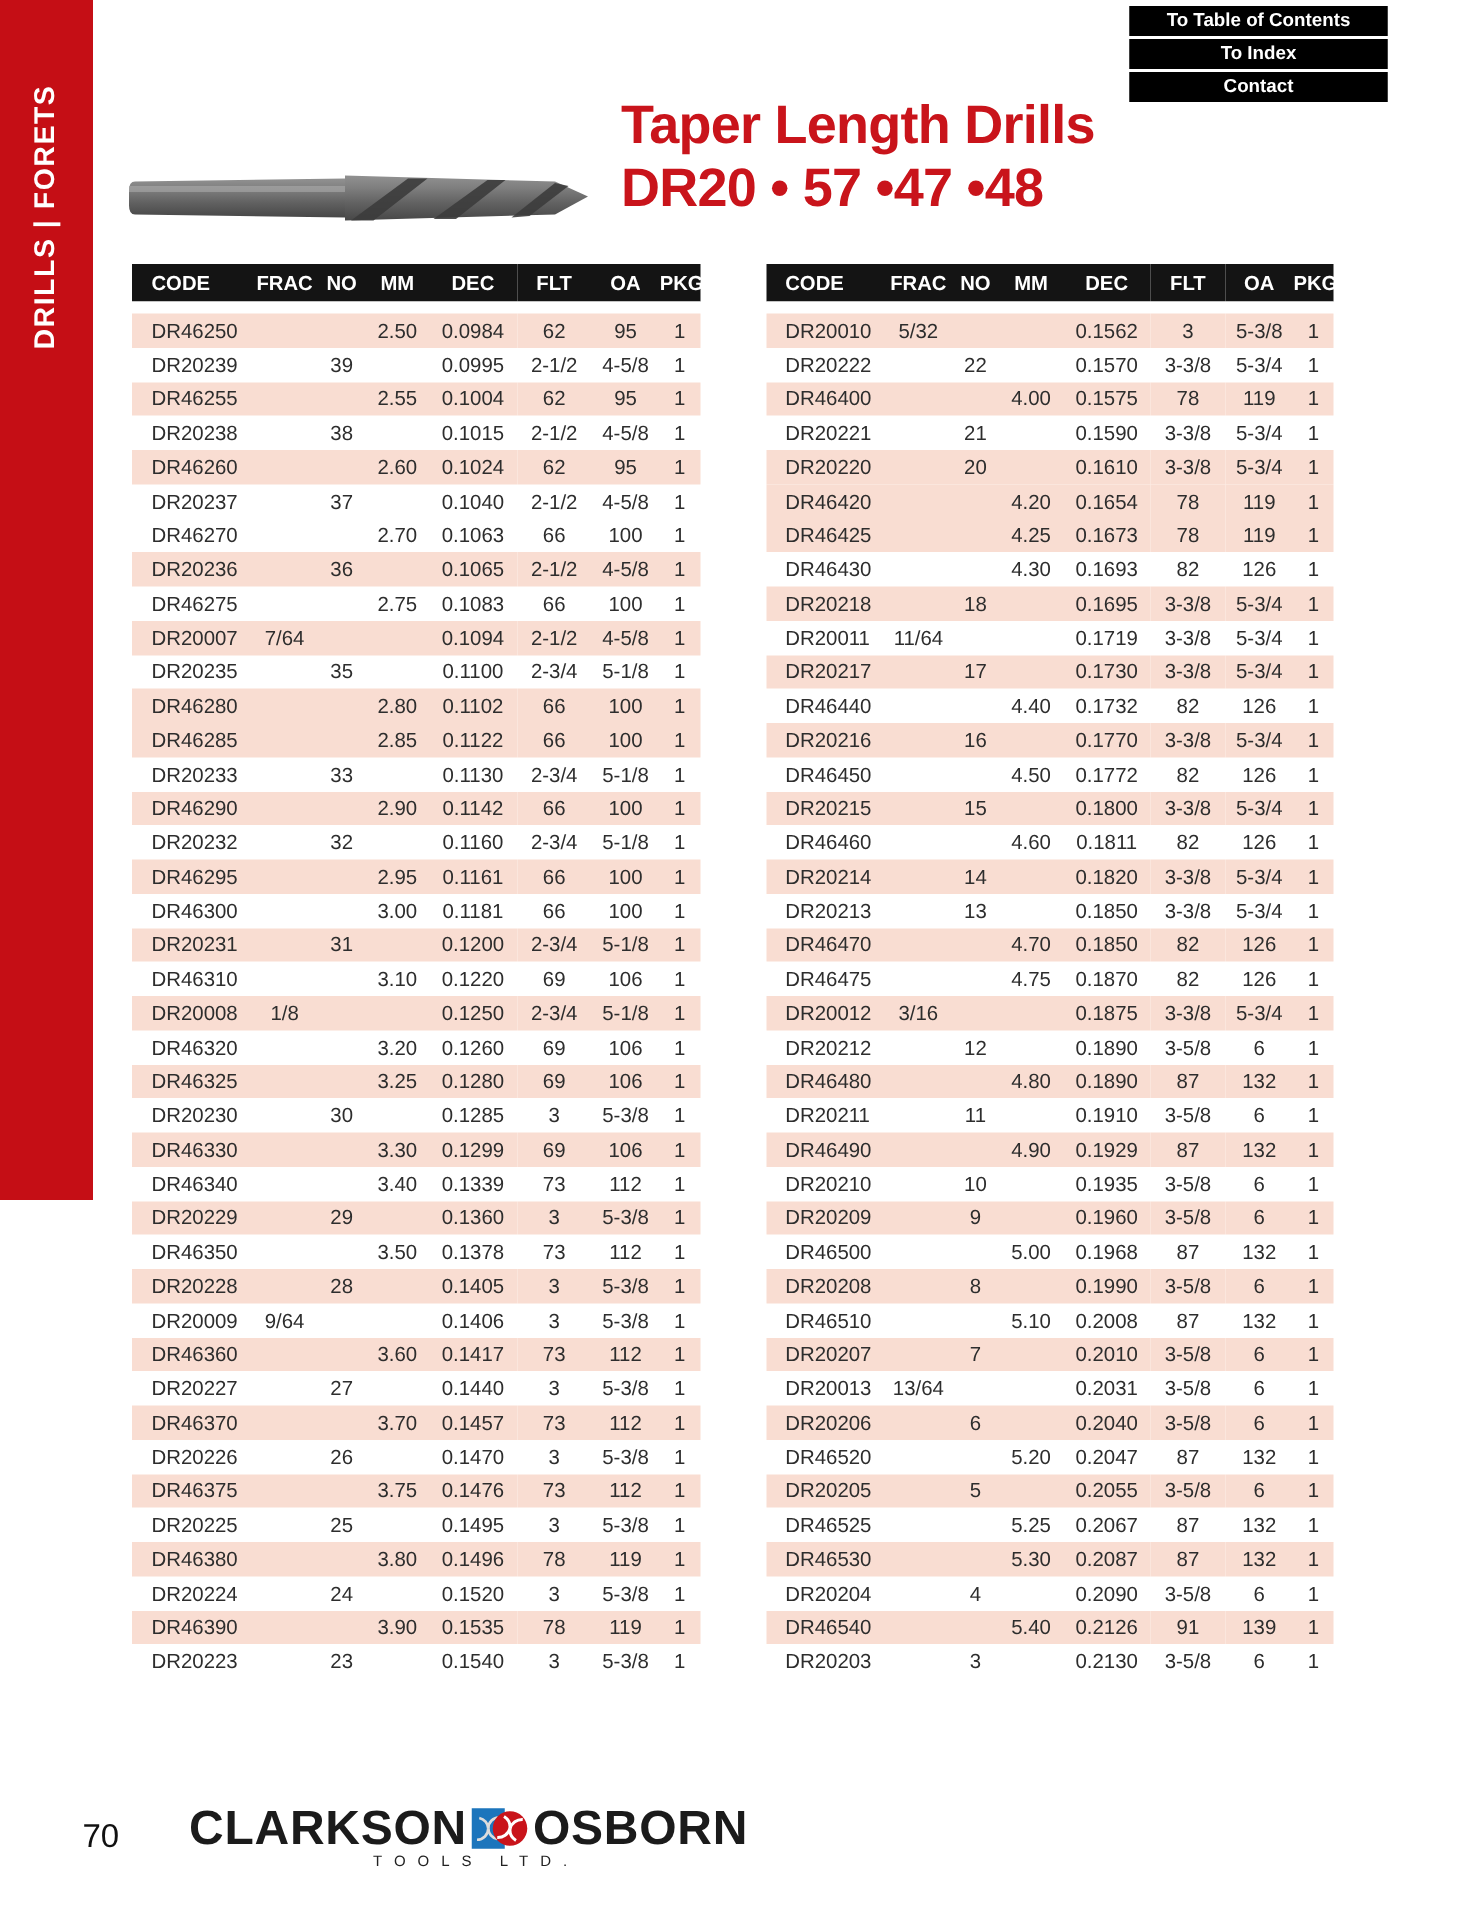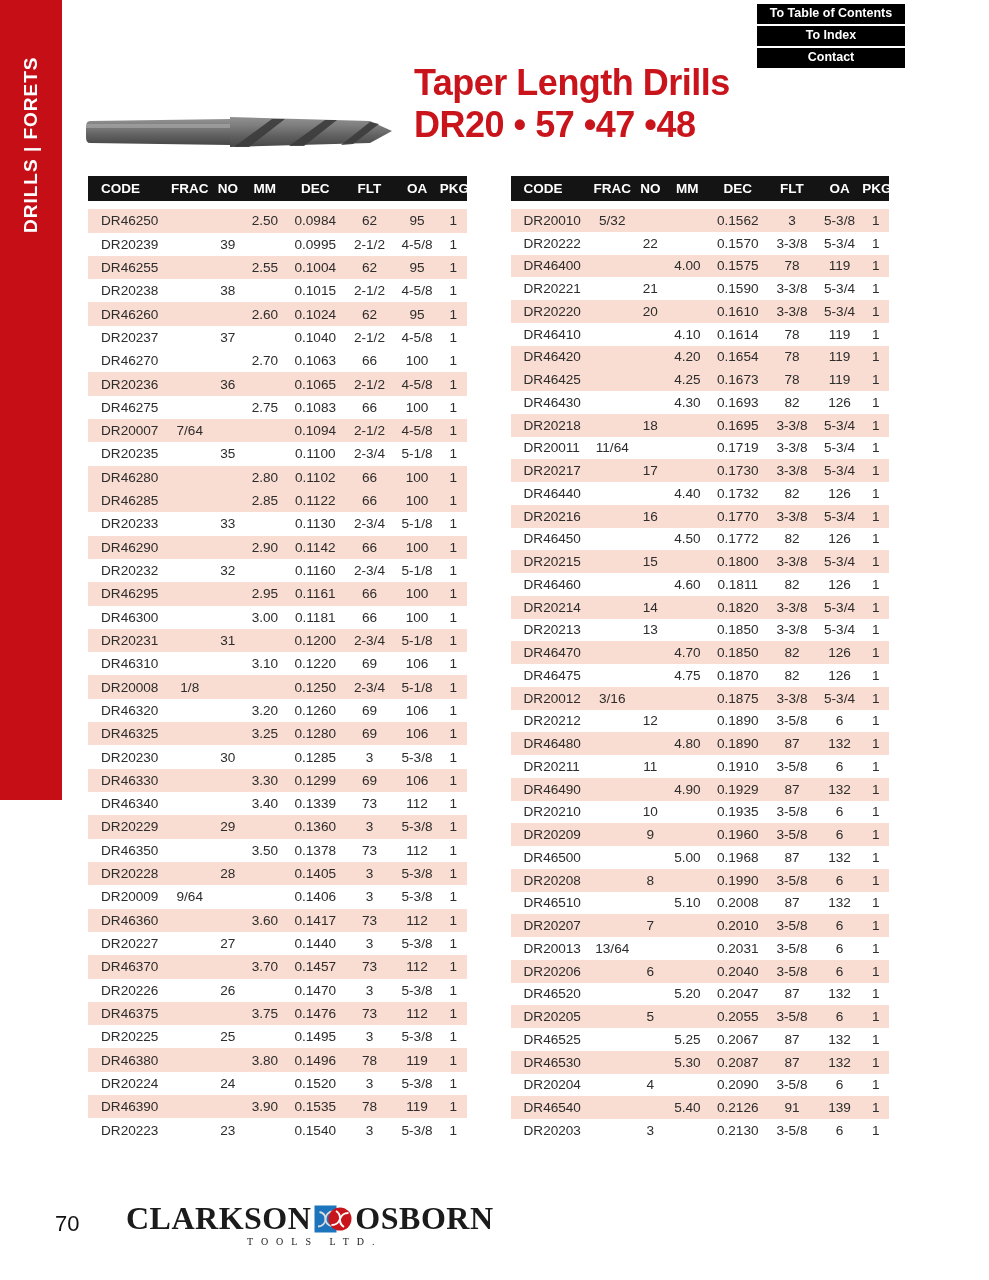--- a/index.html
+++ b/index.html
@@ -9,21 +9,21 @@
   
   .sidebar { position:absolute; left:0; top:0; width:62px; height:800px; background:#C50E15; }
   .sidebar-label {
     position:absolute; top:52px; left:0; width:62px; height:185px;
     display:flex; align-items:center; justify-content:center;
     writing-mode:vertical-rl; transform:rotate(180deg);
     color:#fff; font-weight:bold; font-size:19px; letter-spacing:1px; white-space:nowrap;
   }
 
   
-  .nav { position:absolute; top:4px; right:84px; width:148px; display:flex; flex-direction:column; gap:2px; }
+  .nav { position:absolute; top:4px; right:64px; width:172px; display:flex; flex-direction:column; gap:2px; }
   .nav-btn { background:#000; color:#fff; font-weight:bold; font-size:12.5px; line-height:15px;
              text-align:center; padding:1px 0 2px; border:1px solid #000; cursor:pointer; }
 
   
   .title { position:absolute; left:414px; top:62px; margin:0; color:#C9141B;
            font-size:36px; line-height:1.18; font-weight:bold; letter-spacing:-0.5px; white-space:nowrap; }
 
   
   .drill-svg { position:absolute; left:82px; top:106px; }
 
@@ -36,21 +36,21 @@
   table.drill td { font-size:13.6px; height:22.75px; text-align:center; color:#2d2d2d;
                    padding:0; white-space:nowrap; }
   table.drill td:first-child { text-align:left; padding-left:13px; }
   table.drill tr.pink { background:#F9DDD2; }
   table.drill tr.spacer td { height:8px; background:#fff; }
   col.c-code{width:21%} col.c-frac{width:11.5%} col.c-no{width:8.5%} col.c-mm{width:11%}
   col.c-dec{width:15.5%} col.c-flt{width:13%} col.c-oa{width:12%} col.c-pkg{width:7%}
 
   
   .page-num { position:absolute; left:55px; top:1211px; font-size:22px; font-weight:normal; color:#111; }
-  .logo { position:absolute; left:126px; top:1200px;font-family:Liberation Serif, serif; }
+  .logo { position:absolute; left:126px; top:1200px; }
   .logo-row { display:flex; align-items:center; gap:3px; }
   .logo-text { font-size:32px; font-weight:bold; color:#1b1b1b; letter-spacing:0.5px; }
   .logo-sub { font-size:10px; letter-spacing:8px; color:#222; text-align:center; margin-top:-1px; padding-left:10px; }
 </style>
 </head>
 <body>
 
 <div class="page">
 
   <aside class="sidebar">
@@ -585,30 +585,20 @@
             <td>1</td>
           </tr>
           <tr class="pink">
             <td>DR20220</td>
             <td></td>
             <td>20</td>
             <td></td>
             <td>0.1610</td>
             <td>3-3/8</td>
             <td>5-3/4</td>
-            <td>1</td>
-          </tr>
-          <tr class="">
-            <td>DR46410</td>
-            <td></td>
-            <td></td>
-            <td>4.10</td>
-            <td>0.1614</td>
-            <td>78</td>
-            <td>119</td>
             <td>1</td>
           </tr>
           <tr class="pink">
             <td>DR46420</td>
             <td></td>
             <td></td>
             <td>4.20</td>
             <td>0.1654</td>
             <td>78</td>
             <td>119</td>

